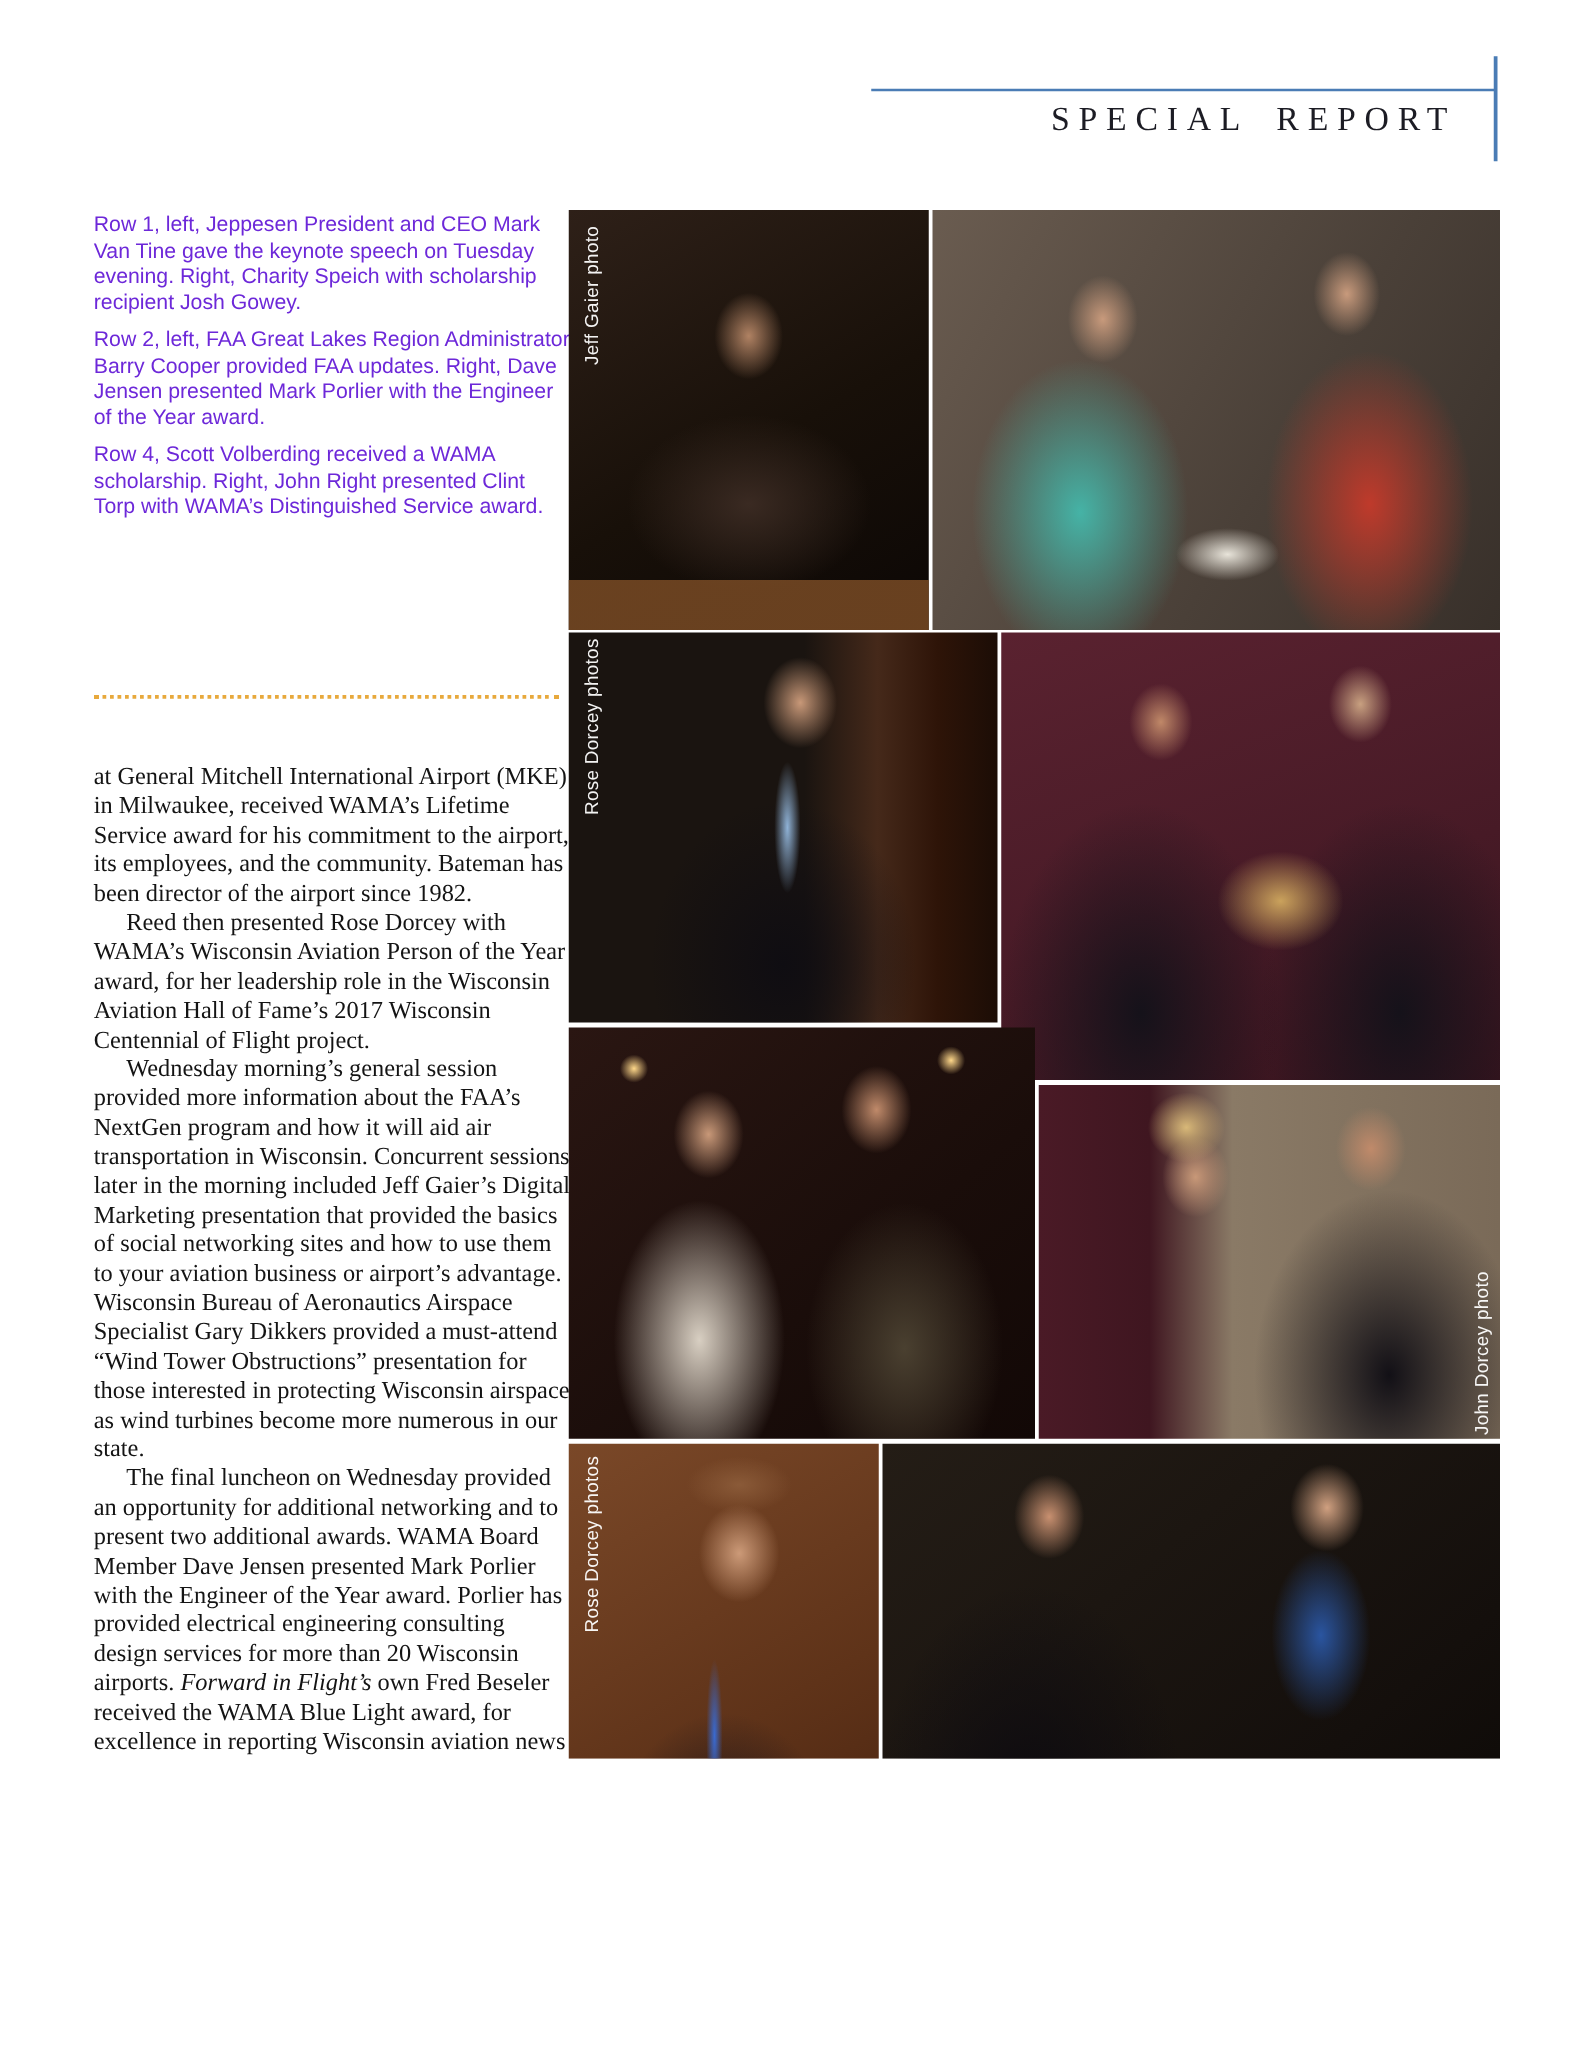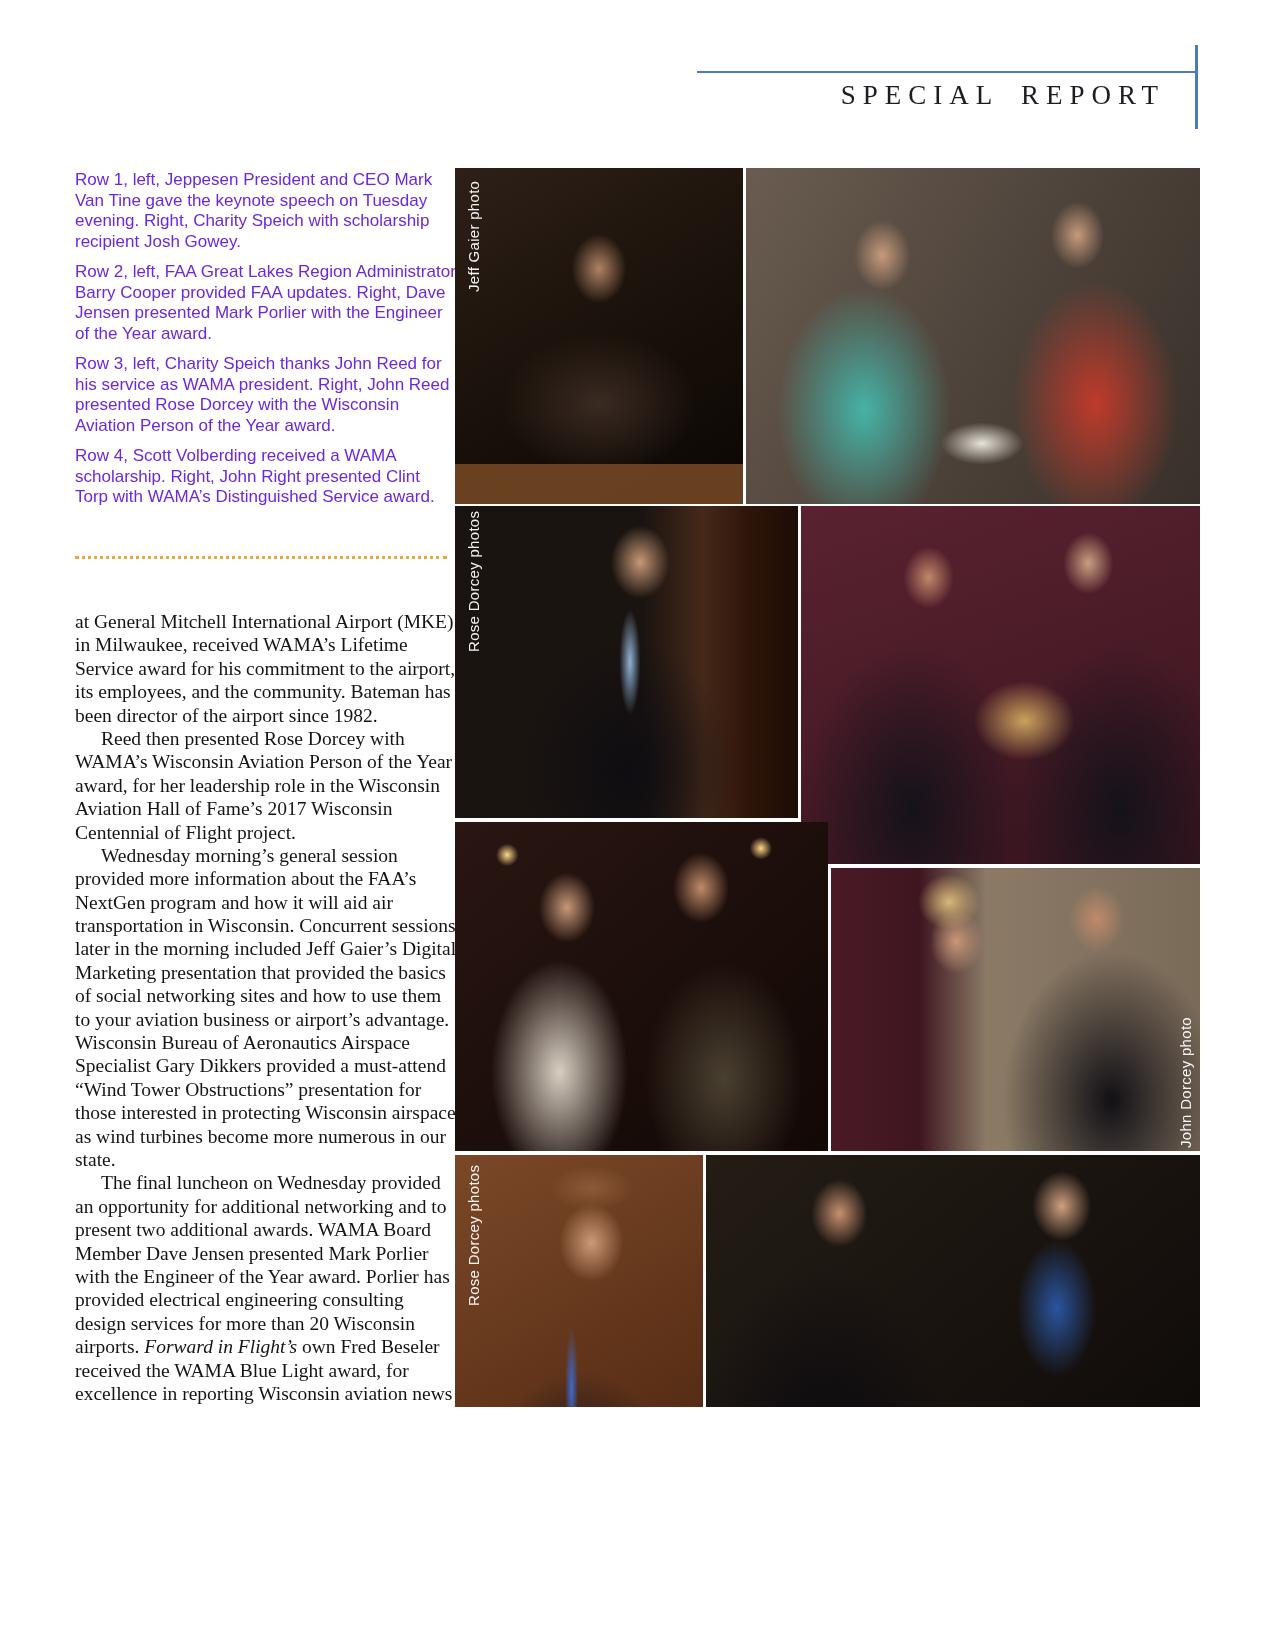--- a/index.html
+++ b/index.html
@@ -126,21 +126,20 @@
 
 <div class="page">
 
   <div class="rule-h"></div>
   <div class="rule-v"></div>
   <div class="report-title">SPECIAL REPORT</div>
 
   <div class="caption-col">
     <p>Row 1, left, Jeppesen President and CEO Mark Van Tine gave the keynote speech on Tuesday evening. Right, Charity Speich with scholarship recipient Josh Gowey.</p>
     <p>Row 2, left, FAA Great Lakes Region Administrator Barry Cooper provided FAA updates. Right, Dave Jensen presented Mark Porlier with the Engineer of the Year award.</p>
-    <p>Row 3, left, Charity Speich thanks John Reed for his service as WAMA president. Right, John Reed presented Rose Dorcey with the Wisconsin Aviation Person of the Year award.</p>
     <p>Row 4, Scott Volberding received a WAMA scholarship. Right, John Right presented Clint Torp with WAMA’s Distinguished Service award.</p>
   </div>
 
   <div class="dotted-divider"></div>
 
   <div class="body-col">
     <p>at General Mitchell International Airport (MKE) in Milwaukee, received WAMA’s Lifetime Service award for his commitment to the airport, its employees, and the community. Bateman has been director of the airport since 1982.</p>
     <p class="indent">Reed then presented Rose Dorcey with WAMA’s Wisconsin Aviation Person of the Year award, for her leadership role in the Wisconsin Aviation Hall of Fame’s 2017 Wisconsin Centennial of Flight project.</p>
     <p class="indent">Wednesday morning’s general session provided more information about the FAA’s NextGen program and how it will aid air transportation in Wisconsin. Concurrent sessions later in the morning included Jeff Gaier’s Digital Marketing presentation that provided the basics of social networking sites and how to use them to your aviation business or airport’s advantage. Wisconsin Bureau of Aeronautics Airspace Specialist Gary Dikkers provided a must-attend “Wind Tower Obstructions” presentation for those interested in protecting Wisconsin airspace as wind turbines become more numerous in our state.</p>
     <p class="indent"><span>The final luncheon on Wednesday provided an opportunity for additional networking and to present two additional awards. WAMA Board Member Dave Jensen presented Mark Porlier with the Engineer of the Year award. Porlier has provided electrical engineering consulting design services for more than 20 Wisconsin airports. </span><span class="ital">Forward in Flight’s</span><span> own Fred Beseler received the WAMA Blue Light award, for excellence in reporting Wisconsin aviation news and infor-</span></p>

